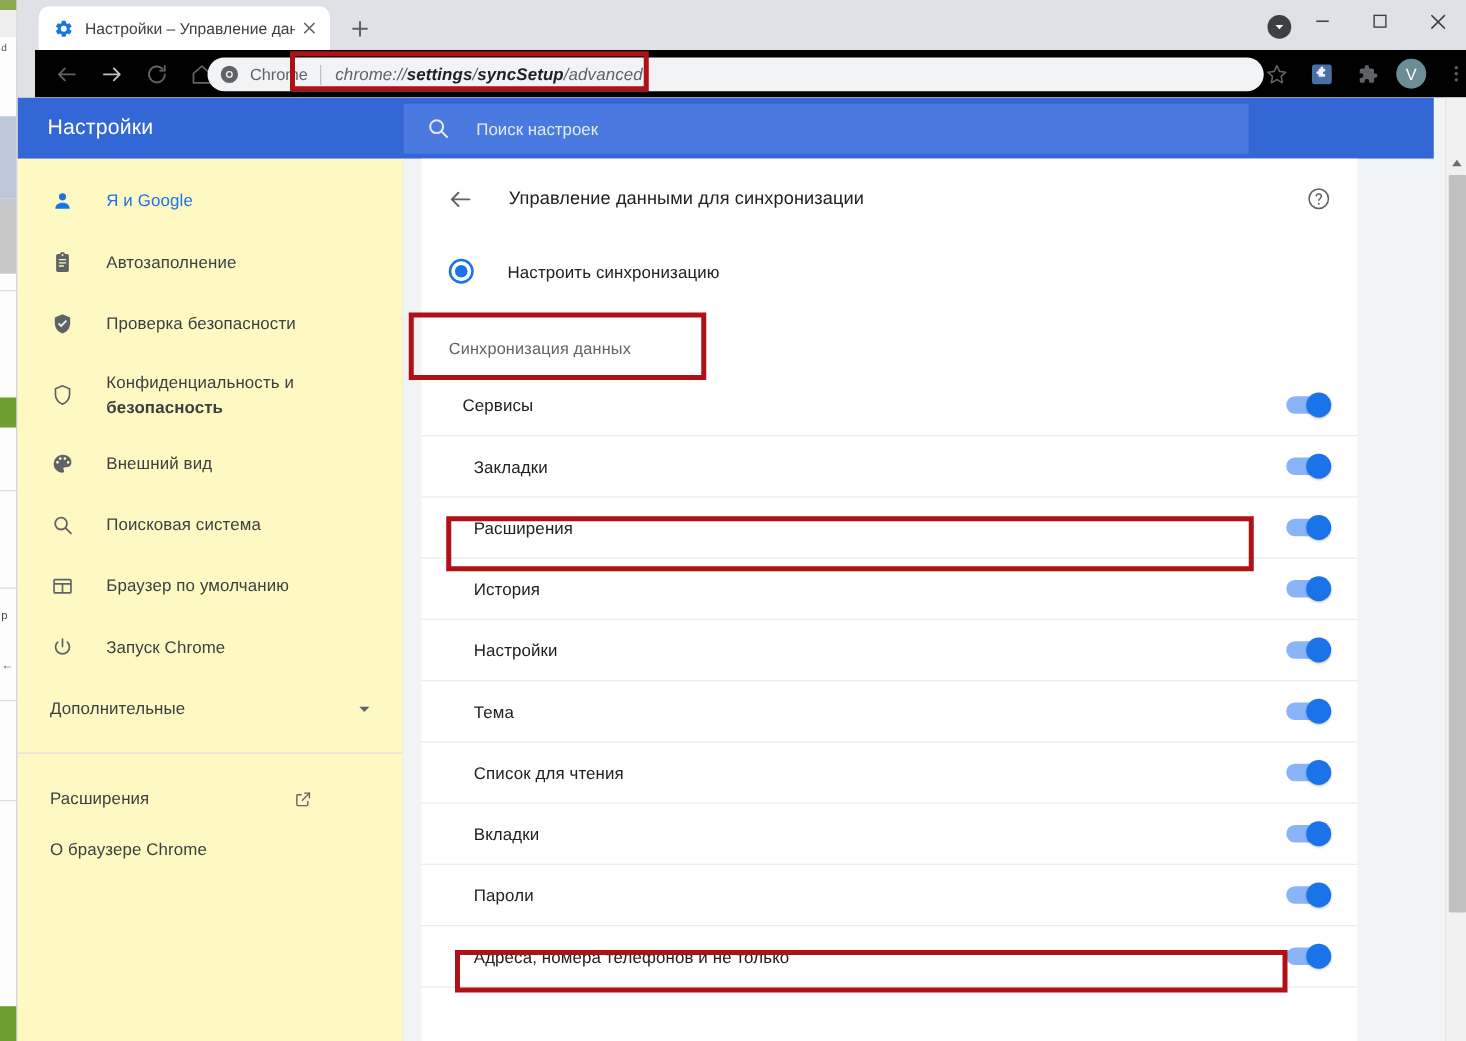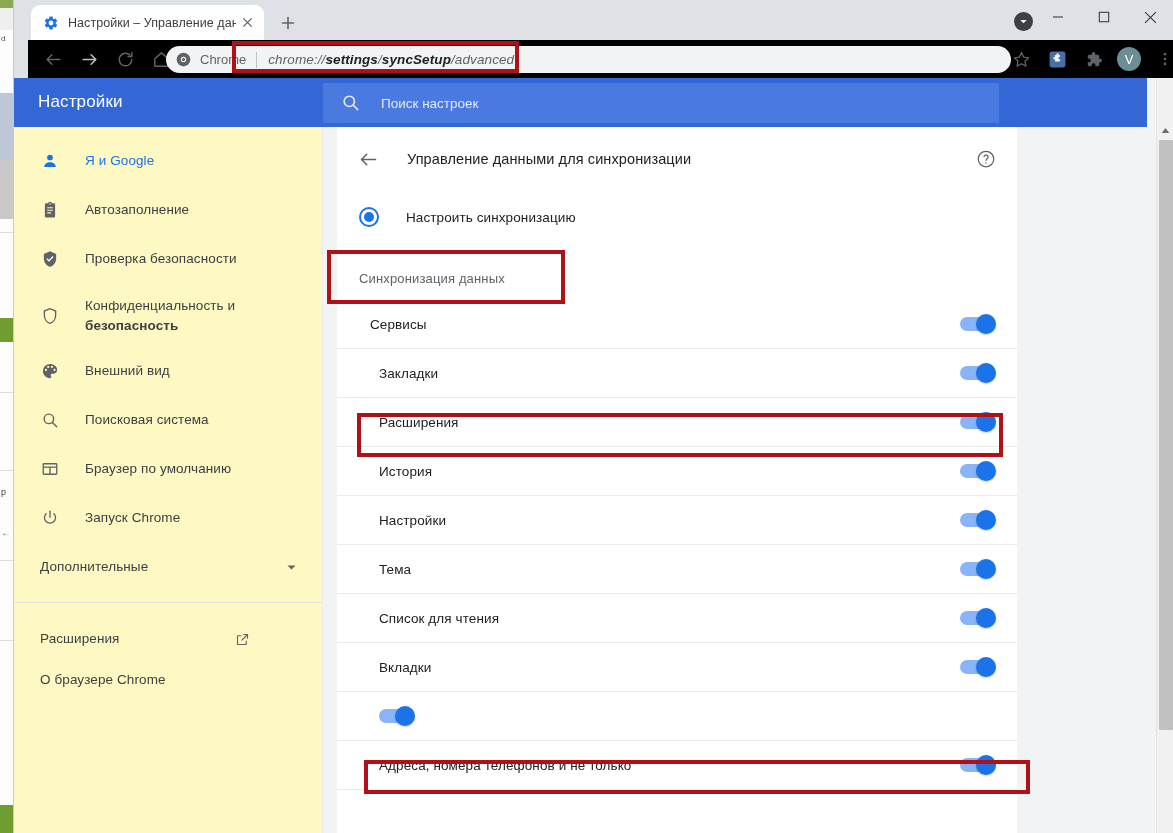--- a/index.html
+++ b/index.html
@@ -211,21 +211,21 @@
   .ext-ico { color: #5f6368; display: flex; }
 
   
   .content-area {
     position: absolute; left: 309px; top: 49px;
     width: 824px; height: 706px;
     background: #f1f3f4;
   }
   .card {
     position: absolute; left: 14px; top: 0;
-    width: 680px; height: 706px;
+    width: 749px; height: 706px;
     background: #ffffff;
   }
   .card-head {
     display: flex; align-items: center;
     height: 64px; padding: 0 20px 0 19px;
   }
   .back-arrow { width: 24px; height: 24px; color: #5f6368; display: flex; align-items: center; justify-content: center; }
   .card-head-title { flex: 1 1 auto; margin-left: 27px; font-size: 14.5px; color: #202124; letter-spacing: 0.1px; }
   .help-ico { width: 22px; height: 22px; color: #5f6368; display: flex; align-items: center; justify-content: center; }
 
@@ -644,20 +644,21 @@
           </div>
 
           <div class="toggle-row">
             <span class="toggle-label">Вкладки</span>
             <span class="switch">
                 <span class="knob"></span>
               </span>
           </div>
 
           <div class="toggle-row">
+            <span class="toggle-label">Пароли</span>
             <span class="switch">
                 <span class="knob"></span>
               </span>
           </div>
 
           <div class="toggle-row">
             <span class="toggle-label">Адреса, номера телефонов и не только</span>
             <span class="switch">
                 <span class="knob"></span>
               </span>

